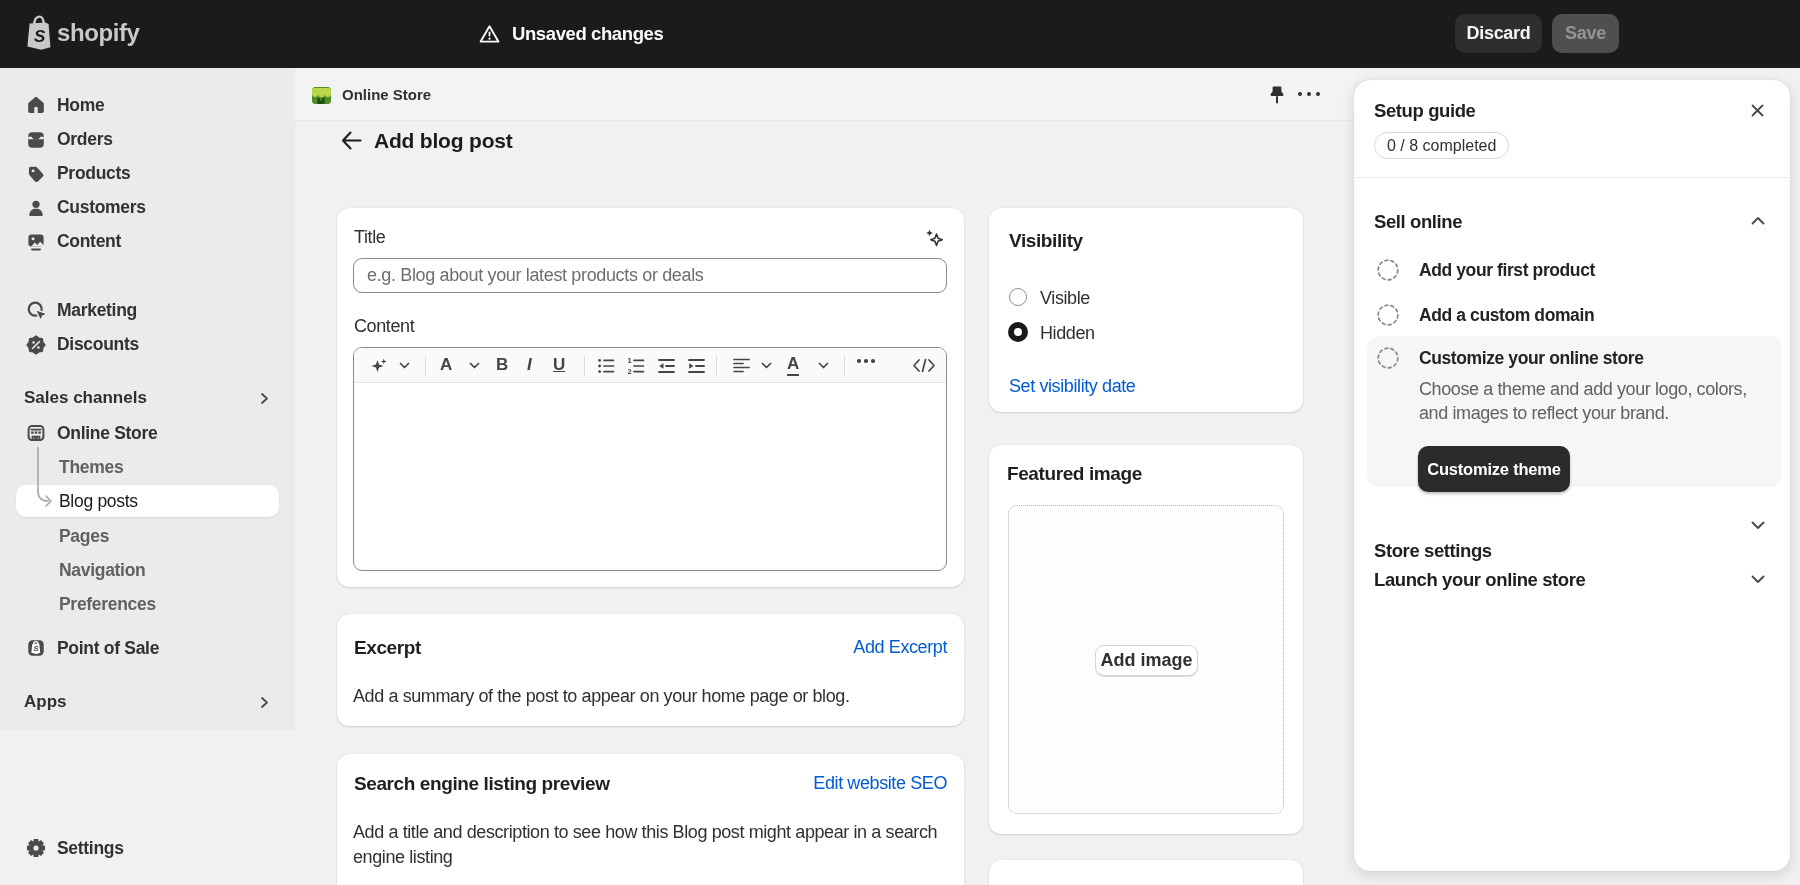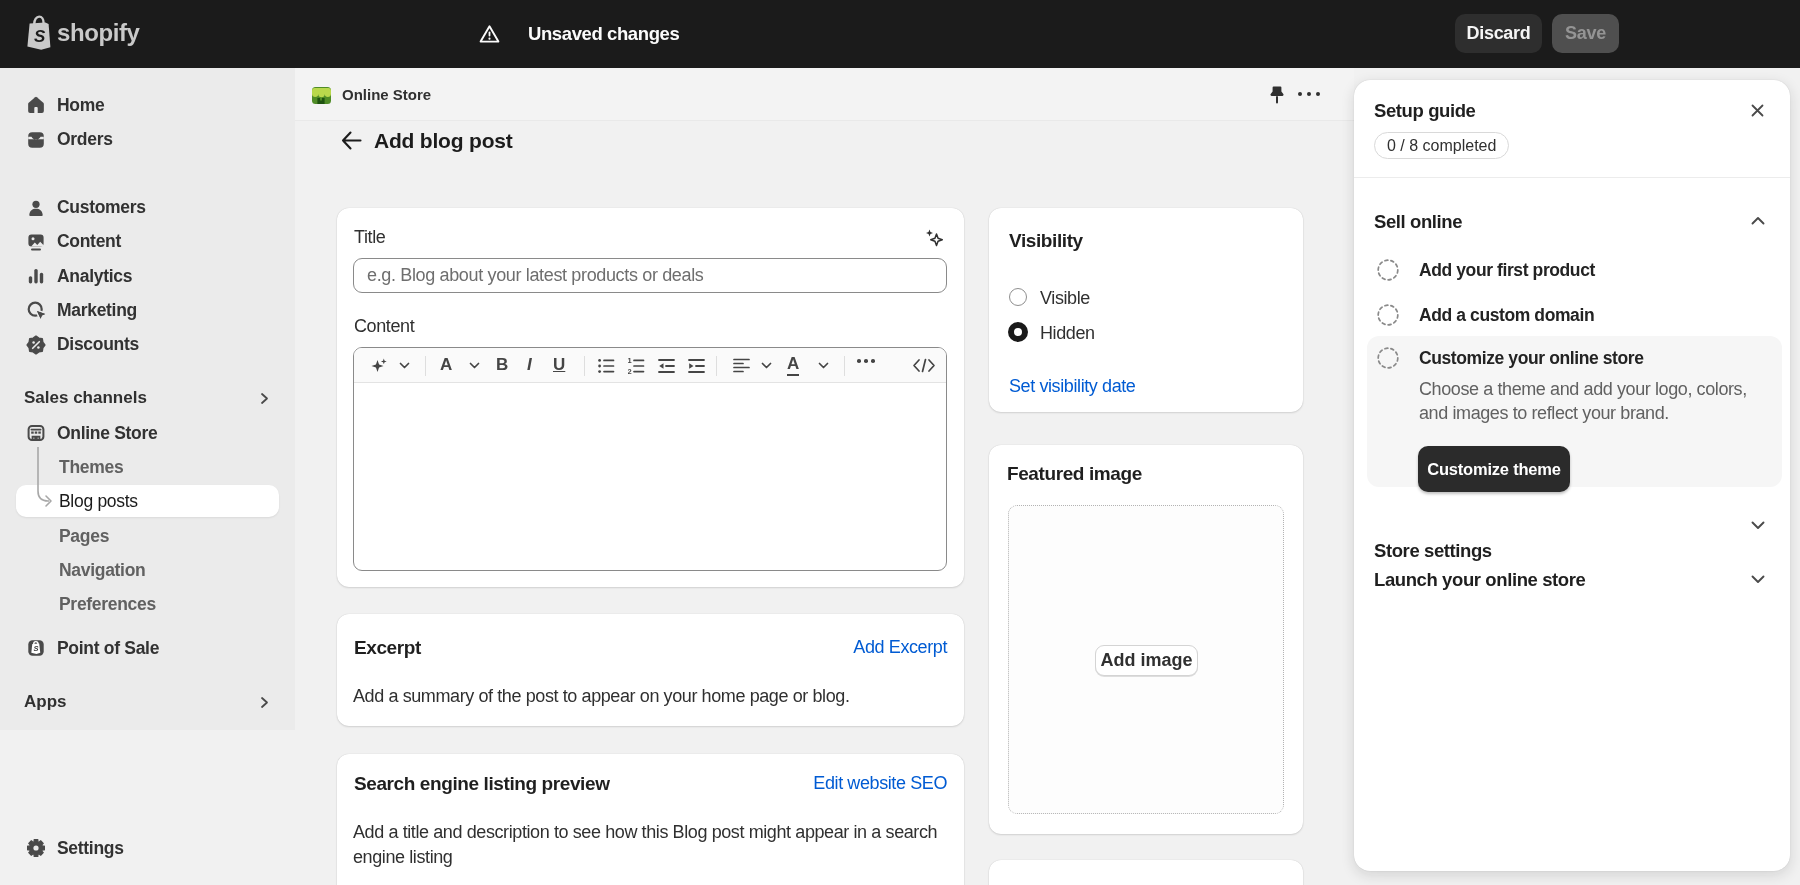--- a/index.html
+++ b/index.html
@@ -1,20 +1,20 @@
 <!DOCTYPE html>
 <html><head><meta charset="utf-8"><style>
 *{margin:0;padding:0;box-sizing:border-box}
 html,body{width:1800px;height:885px;overflow:hidden}
 body{font-family:"Liberation Sans",sans-serif;background:#f1f1f1;color:#303030;-webkit-font-smoothing:antialiased}
 .stage{position:absolute;left:0;top:0;width:1800px;height:885px;overflow:hidden}
 .abs{position:absolute}
 .topbar{position:absolute;left:0;top:0;width:1800px;height:68px;background:#1b1b1b}
 .logotext{position:absolute;left:57px;top:17px;font-size:24px;font-weight:700;color:#c9c9c9;letter-spacing:-.4px}
-.unsaved{position:absolute;left:479px;top:0;height:68px;display:flex;align-items:center;gap:28px;color:#fbfbfb;font-size:18.5px;letter-spacing:-.4px;font-weight:700}
+.unsaved{position:absolute;left:479px;top:0;height:68px;display:flex;align-items:center;gap:12px;color:#fbfbfb;font-size:18.5px;letter-spacing:-.4px;font-weight:700}
 .tbtn{position:absolute;top:14px;height:39px;border-radius:10px;display:flex;align-items:center;justify-content:center;font-size:18px;letter-spacing:-.3px;font-weight:700}
 .btn-discard{left:1455px;width:87px;background:#2e2e2e;color:#f5f5f5}
 .btn-save{left:1552px;width:67px;background:#4f4f4f;color:#949494}
 .side{position:absolute;left:0;top:68px;width:295px;height:662px;background:#ebebeb}
 .srow{position:absolute;left:16px;width:263px;height:32px;border-radius:10px;display:flex;align-items:center;padding-left:10px;gap:11px;font-size:17.5px;letter-spacing:-.3px;font-weight:700;color:#323232}
 .srow svg{flex:0 0 20px}
 .sub{position:absolute;left:16px;width:263px;height:32px;border-radius:10px;display:flex;align-items:center;padding-left:43px;font-size:17.5px;letter-spacing:-.3px;font-weight:700;color:#616161}
 .active{background:#fff;color:#1a1a1a;font-weight:400;box-shadow:0 1px 2px rgba(0,0,0,.08)}
 .slabel{position:absolute;left:24px;height:32px;display:flex;align-items:center;font-size:17px;font-weight:700;color:#303030}
 .schev{position:absolute;left:258px;width:14px;height:32px;display:flex;align-items:center}
@@ -53,35 +53,34 @@
 
 <div class="side" id="side">
   <div class="srow" style="top:21px"><svg width="20" height="20" viewBox="0 0 20 20">
           <path d="M9.1 2.2 a1.4 1.4 0 0 1 1.8 0 l6.4 5.5 a1.6 1.6 0 0 1 .55 1.2 V16 a1.9 1.9 0 0 1-1.9 1.9 H4.05 A1.9 1.9 0 0 1 2.15 16 V8.9 a1.6 1.6 0 0 1 .55-1.2 z" fill="#4a4a4a"></path>
           <path d="M8.3 17.9 v-5 a.9.9 0 0 1 .9-.9 h1.6 a.9.9 0 0 1 .9.9 v5 z" fill="#ebebeb"></path>
         </svg>Home</div>
   <div class="srow" style="top:55.5px"><svg width="20" height="20" viewBox="0 0 20 20">
           <path d="M6.2 2.2 h7.6 a4 4 0 0 1 4 4 v7.6 a4 4 0 0 1-4 4 H6.2 a4 4 0 0 1-4-4 V6.2 a4 4 0 0 1 4-4 z" fill="#4a4a4a"></path>
           <path d="M2.2 6.8 h3.3 c.5 1.6 2.3 2.7 4.5 2.7 s4-1.1 4.5-2.7 h3.3 v2.4 H2.2 z" fill="#ebebeb"></path>
         </svg>Orders</div>
+  <div class="srow" style="top:89.5px"><svg width="20" height="20" viewBox="0 0 20 20">
+          <path d="M3 4.6 A1.8 1.8 0 0 1 4.8 2.7 l4.6.15 a2.6 2.6 0 0 1 1.85.85 l5.6 6.1 a2.2 2.2 0 0 1-.1 3.05 l-4.9 4.55 a2.2 2.2 0 0 1-3.1-.1 L3.6 11.2 a2.6 2.6 0 0 1-.7-1.9 z" fill="#4a4a4a"></path>
+          <circle cx="7.1" cy="6.9" r="1.45" fill="#ebebeb"></circle>
+        </svg>Products</div>
   <div class="srow" style="top:123.5px"><svg width="20" height="20" viewBox="0 0 20 20">
           <circle cx="10" cy="6.3" r="3.6" fill="#4a4a4a"></circle>
           <path d="M3.3 16.7 c.5-3.9 3.1-5.9 6.7-5.9 s6.2 2 6.7 5.9 a1.05 1.05 0 0 1-1.05 1.2 H4.35 a1.05 1.05 0 0 1-1.05-1.2 z" fill="#4a4a4a"></path>
         </svg>Customers</div>
   <div class="srow" style="top:157.5px"><svg width="20" height="20" viewBox="0 0 20 20">
           <path d="M5.4 2.5 h9.2 a3 3 0 0 1 3 3 v6 a3 3 0 0 1-3 3 H5.4 a3 3 0 0 1-3-3 v-6 a3 3 0 0 1 3-3 z" fill="#4a4a4a"></path>
           <circle cx="7" cy="6.7" r="1.5" fill="#ebebeb"></circle>
           <path d="M5.2 14.5 l3.6-3.9 2.5 2.3 2.9-3.2 3.4 3.6 v1.2 z" fill="#ebebeb"></path>
           <rect x="5" y="16.4" width="10" height="2.1" rx="1.05" fill="#4a4a4a"></rect>
         </svg>Content</div>
-  <div class="srow" style="top:192px"><svg width="20" height="20" viewBox="0 0 20 20">
-          <rect x="2.8" y="10.2" width="3.4" height="7.2" rx="1.6" fill="#4a4a4a"></rect>
-          <rect x="8.3" y="3" width="3.4" height="14.4" rx="1.6" fill="#4a4a4a"></rect>
-          <rect x="13.8" y="6.8" width="3.4" height="10.6" rx="1.6" fill="#4a4a4a"></rect>
-        </svg>Analytics</div>
   <div class="srow" style="top:260.5px"><svg width="20" height="20" viewBox="0 0 20 20">
           <path d="M10.00 1.20 L12.79 3.26 L16.22 3.78 L16.74 7.21 L18.80 10.00 L16.74 12.79 L16.22 16.22 L12.79 16.74 L10.00 18.80 L7.21 16.74 L3.78 16.22 L3.26 12.79 L1.20 10.00 L3.26 7.21 L3.78 3.78 L7.21 3.26 Z" fill="#4a4a4a" stroke="#4a4a4a" stroke-width="1.6" stroke-linejoin="round"></path>
           <path d="M6.7 13.3 L13.3 6.7" stroke="#ebebeb" stroke-width="1.6" stroke-linecap="round"></path>
           <circle cx="7.6" cy="7.6" r="1.25" fill="#ebebeb"></circle>
           <circle cx="12.4" cy="12.4" r="1.25" fill="#ebebeb"></circle>
         </svg>Discounts</div>
   <div class="srow" style="top:226px"><svg width="20" height="20" viewBox="0 0 20 20">
           <circle cx="9.2" cy="9.2" r="6.5" fill="none" stroke="#4a4a4a" stroke-width="2.2"></circle>
           <path d="M11 11 l8.2 3.1 -3.3 1.3 -1.3 3.3 z" fill="#4a4a4a" stroke="#ebebeb" stroke-width="3.4" paint-order="stroke"></path>
           <path d="M11 11 l8.2 3.1 -3.3 1.3 -1.3 3.3 z" fill="#4a4a4a"></path>

